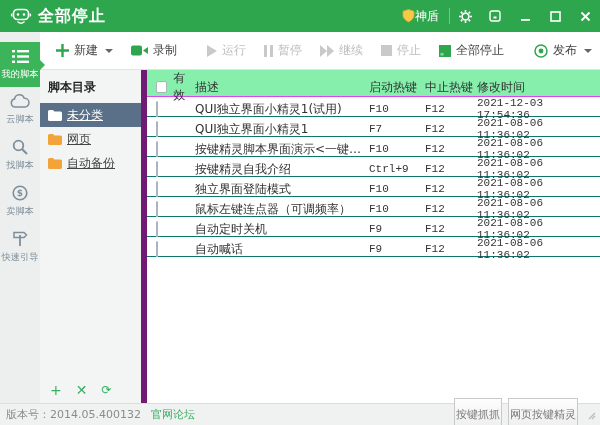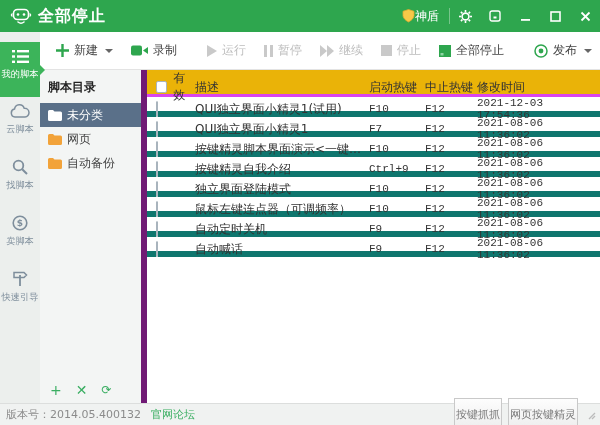--- a/index.html
+++ b/index.html
@@ -11,49 +11,49 @@
   .app-logo { width:34px; height:32px; display:flex; align-items:center; justify-content:center; margin-left:4px; }
   .app-title { font-size:16px; font-weight:bold; letter-spacing:1px; }
   .titlebar-spacer { flex:1; }
   .shield-badge { display:flex; align-items:center; gap:0; font-size:12px; padding:0 10px; height:100%; cursor:pointer; }
   .titlebar-divider { width:1px; height:16px; background:rgba(255,255,255,.35); }
   .win-btn { width:30px; height:32px; display:flex; align-items:center; justify-content:center; cursor:pointer; }
 
   
   .main { display:flex; height:371px; }
   .sidebar { width:40px; background:#ECEFED; display:flex; flex-direction:column; align-items:stretch; padding-top:10px; position:relative; z-index:5; }
-  .side-item { display:flex; flex-direction:column; align-items:center; gap:3px; padding:7px 0 16px 0; cursor:pointer; color:#7E8E9C; position:relative; }
+  .side-item { display:flex; flex-direction:column; align-items:center; gap:3px; padding:7px 0 6px 0; cursor:pointer; color:#7E8E9C; position:relative; }
   .side-item .side-label { font-size:10px; transform:scale(.92); white-space:nowrap; }
   .side-item.active { background:#3CB45A; color:#fff; }
   .side-item.active::after { content:""; position:absolute; right:-5px; top:50%; margin-top:-5px; border-top:5px solid transparent; border-bottom:5px solid transparent; border-left:5px solid #3CB45A; }
   .content { flex:1; display:flex; flex-direction:column; min-width:0; }
 
   
   .toolbar { height:38px; background:#fff; border-bottom:1px solid #E3E3E3; display:flex; align-items:center; padding:0 8px; gap:2px;justify-content:space-between; }
   .tb-btn { display:flex; align-items:center; gap:5px; padding:4px 8px; cursor:pointer; color:#444; white-space:nowrap; }
   .tb-btn.disabled { color:#BDBDBD; cursor:default; }
   .tb-divider { width:1px; height:18px; background:#DDD; margin:0 5px; }
   .caret { width:0; height:0; border-left:4px solid transparent; border-right:4px solid transparent; border-top:4px solid #666; margin-left:2px; }
 
   
   .body-row { flex:1; display:flex; min-height:0; }
   .script-panel { width:107px; background:#F3F5F4; border-right:6px solid #701a75; display:flex; flex-direction:column; position:relative; }
   .panel-title { font-weight:bold; color:#222; padding:9px 8px 7px 8px; font-size:12px; }
-  .folder-item { display:flex; align-items:center; gap:5px; padding:4px 8px; cursor:pointer; color:#444; height:24px; }
+  .folder-item { display:flex; align-items:center; gap:5px; padding:4px 8px; cursor:pointer; color:#444; height:24px;text-decoration:underline; }
   .folder-item.selected { background:#5A7089; color:#fff; }
   .panel-actions { position:absolute; bottom:2px; left:0; right:0; display:flex; align-items:center; gap:14px; padding:4px 10px; color:#3AAE62; font-size:14px; }
   .panel-action { cursor:pointer; line-height:1; }
   .panel-action.refresh { font-size:12px; }
 
   
   .table-area { flex:1; background:#fff; overflow:hidden; }
   .grid-row { display:grid; grid-template-columns:48px 174px 56px 52px 1fr; align-items:center; }
-  .table-header { height:27px; border-bottom:3px solid #d946ef; color:#333; background:#eab308; }
+  .table-header { height:27px; border-bottom:1px solid #d946ef; color:#333; background:#86efac; }
   .table-header .hcell { font-size:12px; }
-  .table-row { height:20px; border-bottom:6px solid #0f766e; cursor:default; }
+  .table-row { height:20px; border-bottom:1px solid #0f766e; cursor:default; }
   .checkbox { width:12px; height:12px; border:1px solid #A9B4BD; border-radius:2px; background:#fff; margin-left:9px; cursor:pointer; }
   .hdr-first { display:flex; align-items:center; gap:6px; }
   .cell-desc { font-size:12px; color:#333; overflow:hidden; white-space:nowrap; text-overflow:ellipsis; padding-right:4px; }
   .cell-mono { font-family:"Liberation Mono", monospace; font-size:11px; color:#333; }
 
   
   .statusbar { height:22px; background:#F0F2F1; border-top:1px solid #DCDEDD; display:flex; align-items:center; padding:0 4px 0 6px; font-size:11px; color:#8B8B8B; position:relative; }
   .status-links { display:flex; margin-left:10px; }
   .status-link { color:#3AAE62; cursor:pointer; }
   .status-spacer { flex:1; }

